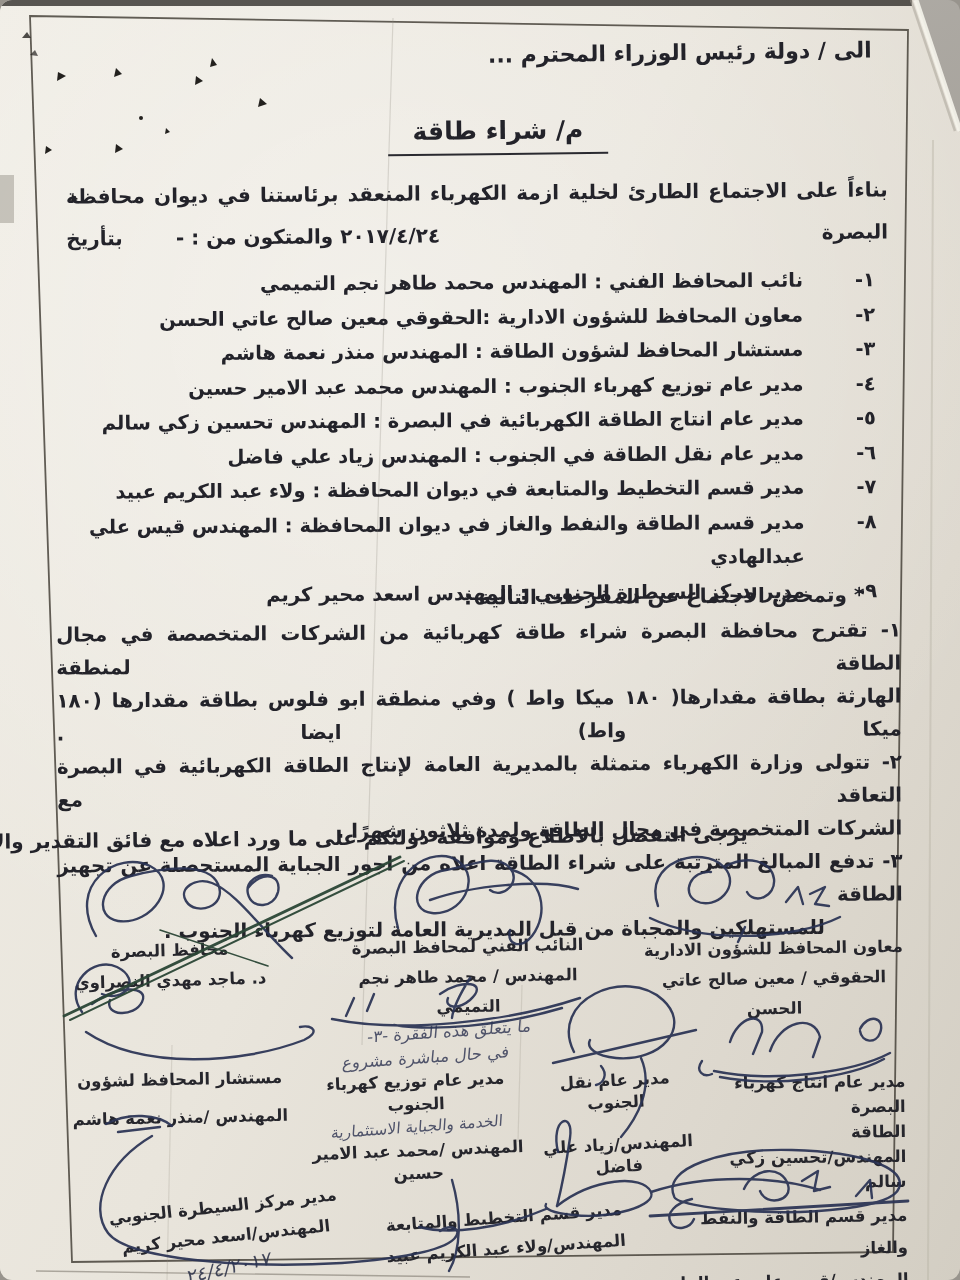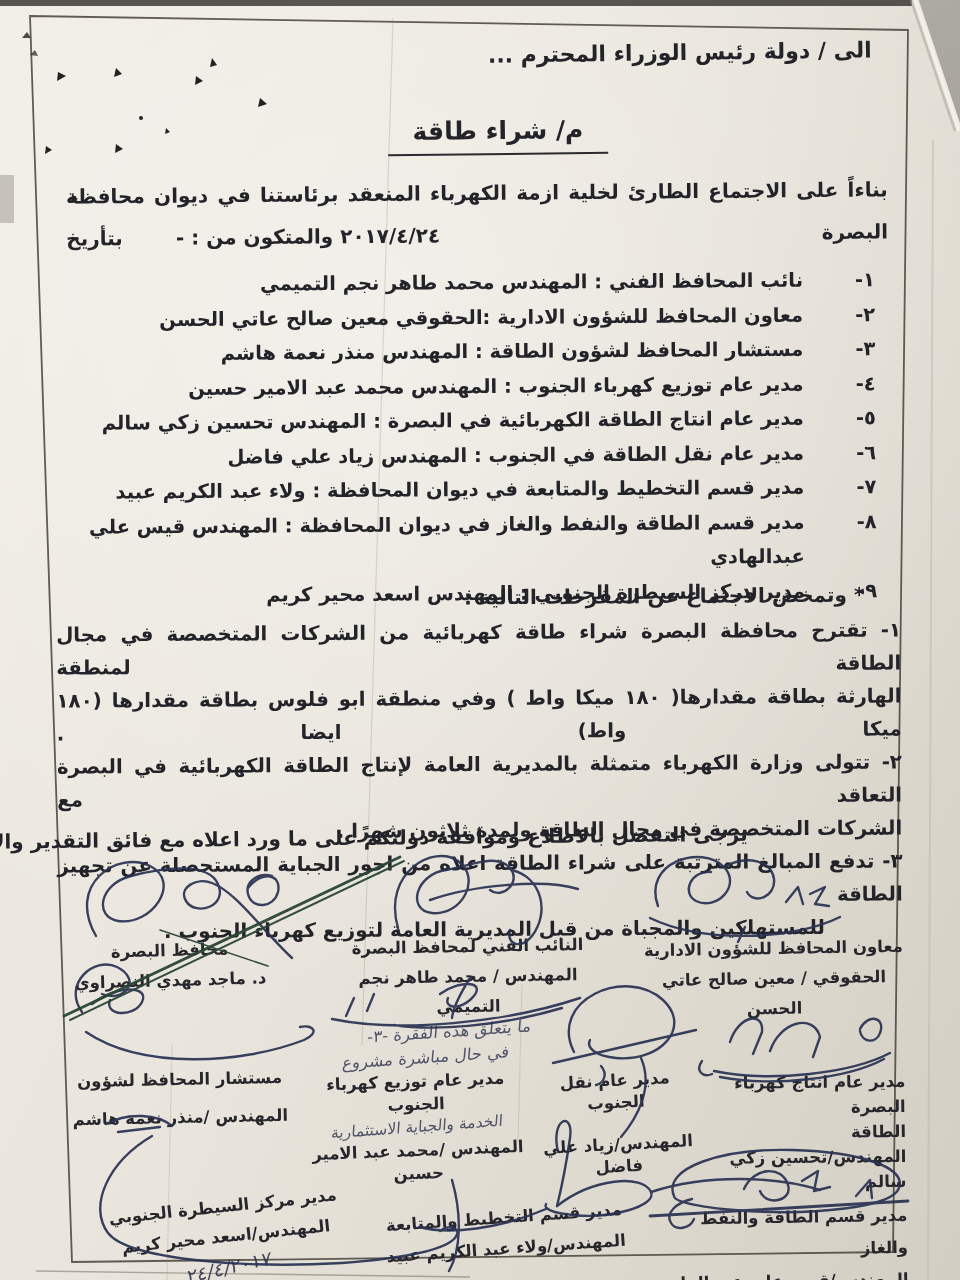--- a/index.html
+++ b/index.html
@@ -1,21 +1,21 @@
 <!DOCTYPE html>
 <html lang="ar" dir="rtl"><head>
 <meta charset="utf-8">
 <style>
   html,body{margin:0;padding:0;}
   body{
     width:960px;height:1280px;overflow:hidden;
     font-family:"DejaVu Sans",sans-serif;
     background:#98948d;
   }
-  .stage{position:relative;width:960px;height:1280px;overflow:hidden;}
+  .stage{position:relative;width:960px;height:1280px;overflow:hidden;border-radius:12px;}
   .backdrop{
     position:absolute;inset:0;
     background:linear-gradient(160deg,#b8b5b0 0%,#a5a19a 35%,#8e8a83 100%);
   }
   .paper{
     position:absolute;inset:0;
     background:
       radial-gradient(120% 90% at 38% 25%, rgba(255,255,255,.35), rgba(255,255,255,0) 60%),
       linear-gradient(115deg,#f0ede5 0%,#e9e5dc 45%,#ddd8ce 78%,#d3cec3 100%);
     clip-path:polygon(0 0,916px 0,960px 132px,960px 1280px,0 1280px);

